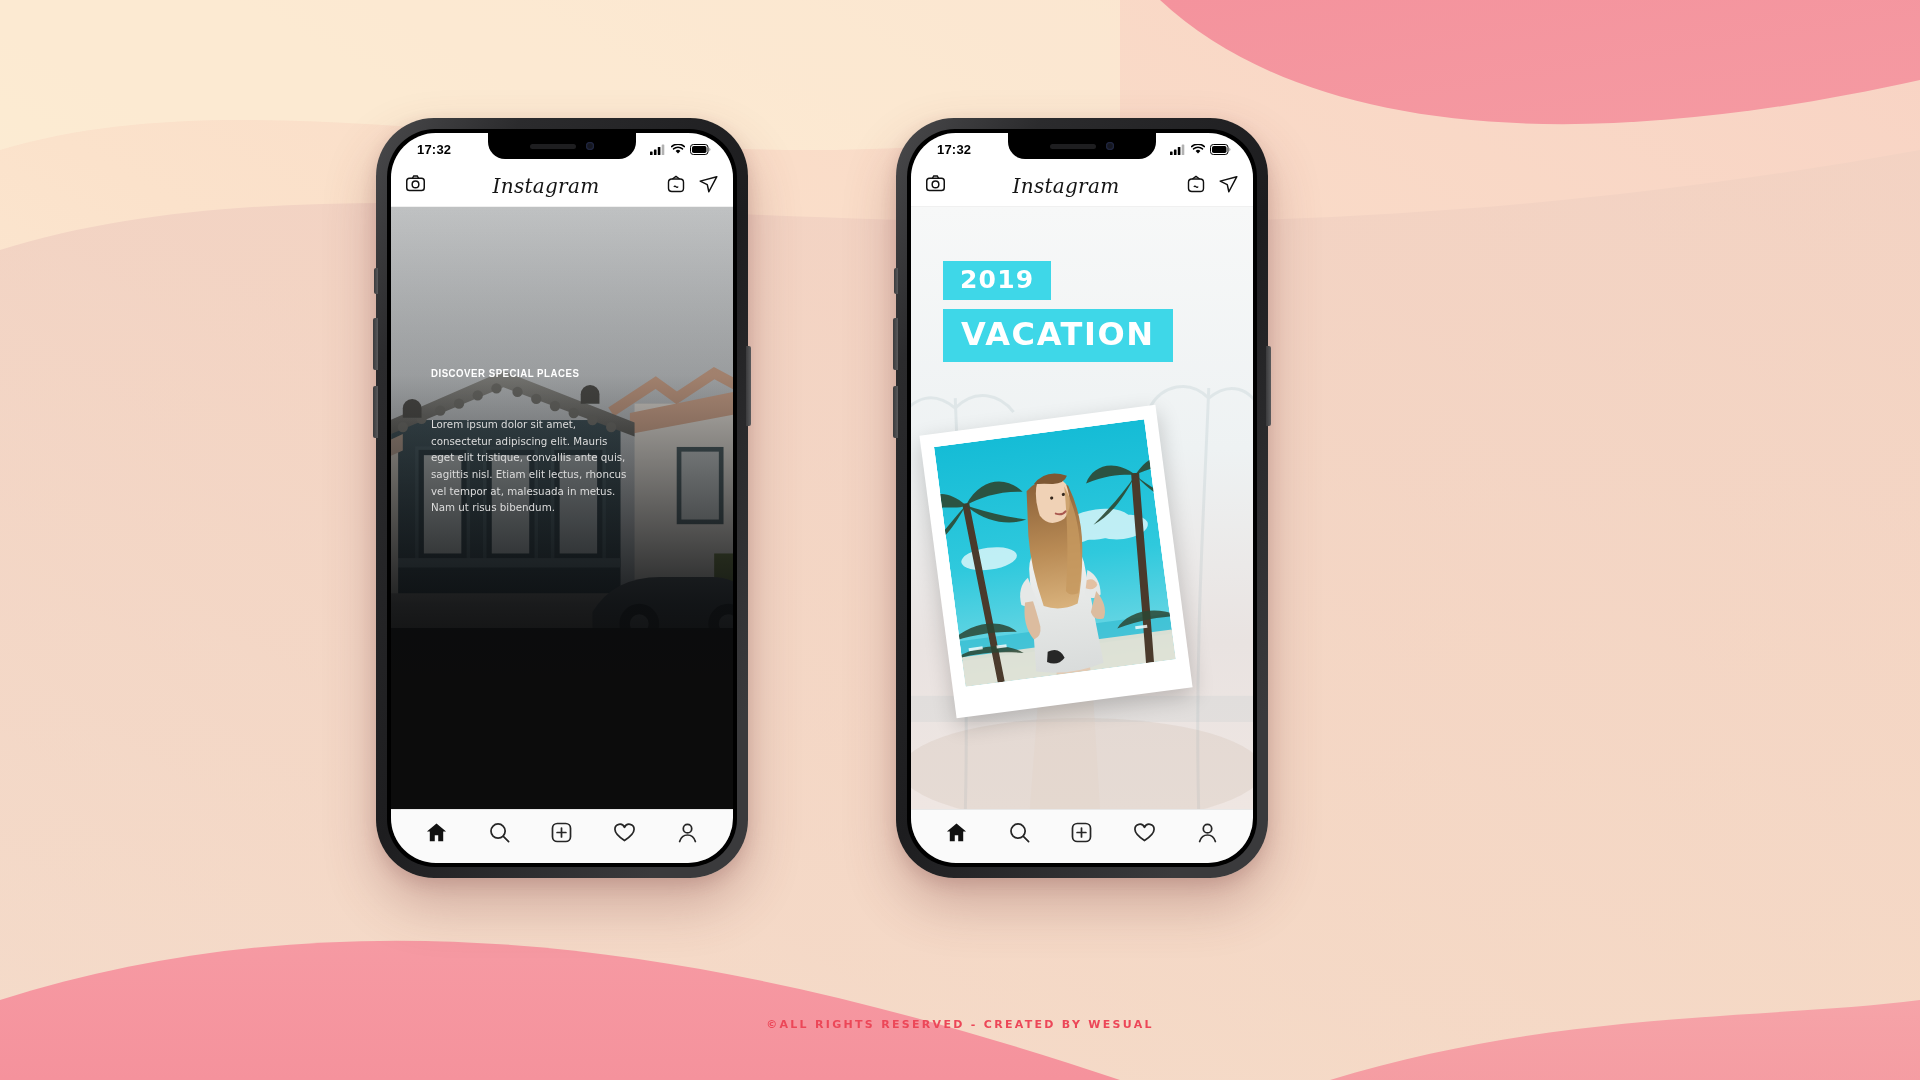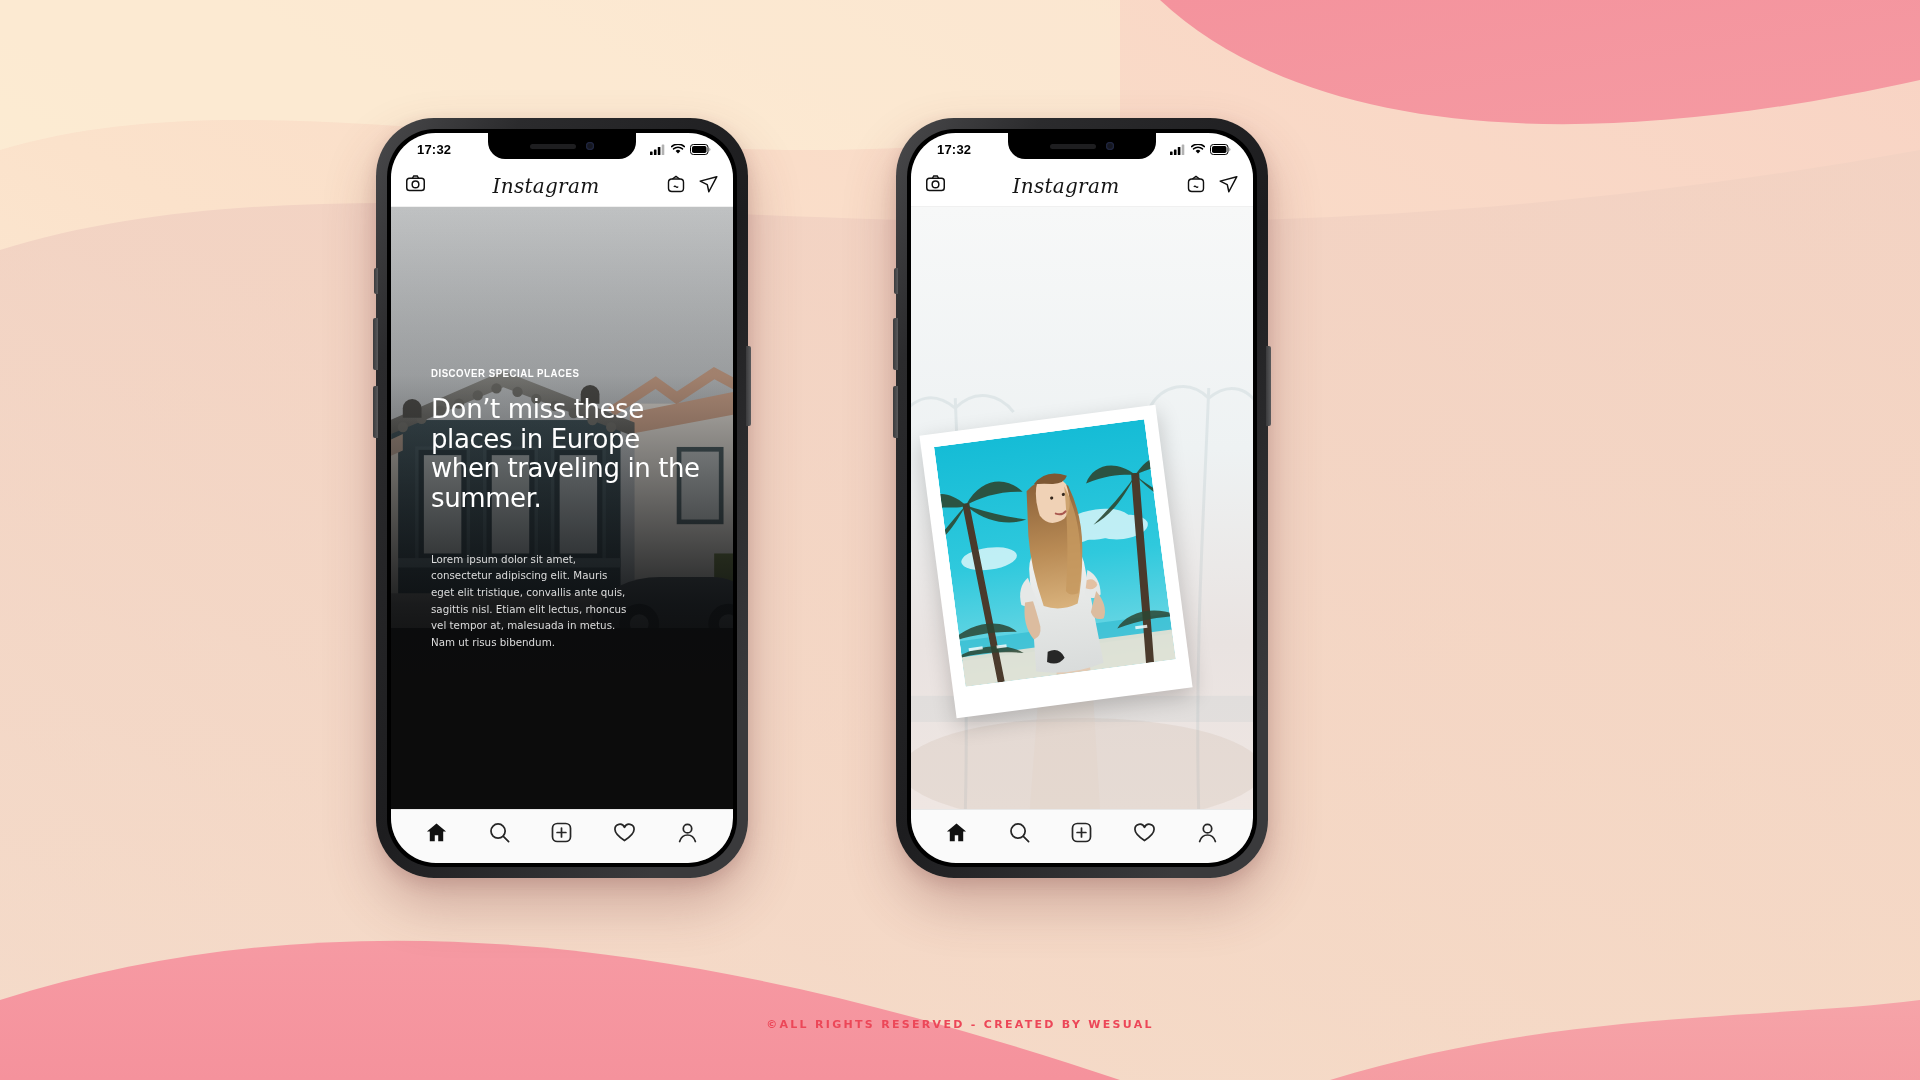--- a/index.html
+++ b/index.html
@@ -334,21 +334,20 @@
             <circle cx="236" cy="356" r="17" fill="#1e2225"></circle>
             <circle cx="236" cy="356" r="8" fill="#73787c"></circle>
             <circle cx="312" cy="356" r="17" fill="#1e2225"></circle>
             <circle cx="312" cy="356" r="8" fill="#73787c"></circle>
           </svg>
 
           <div class="travel-overlay"></div>
 
           <div class="travel-text">
             <div class="eyebrow">DISCOVER SPECIAL PLACES</div>
-            <div class="headline">Don’t miss these places in Europe when traveling in the summer.</div>
             <div class="bodytext">Lorem ipsum dolor sit amet, consectetur adipiscing elit. Mauris eget elit tristique, convallis ante quis, sagittis nisl. Etiam elit lectus, rhoncus vel tempor at, malesuada in metus. Nam ut risus bibendum.</div>
           </div>
 
         </div>
       </div>
 
       <div class="bottomnav">
         <span class="navitem">
           <svg width="23" height="23" viewBox="0 0 24 24" fill="#111">
             <path d="M12 2.6 L22 11 h-3 v10.2 h-5.2 v-6.4 h-3.6 v6.4 H5 V11 H2 Z"></path>
@@ -469,20 +468,24 @@
               <ellipse cx="170" cy="560" rx="180" ry="52"></ellipse>
             </g>
             <g opacity="0.12" fill="#9fb6bb">
               <rect x="0" y="486" width="340" height="26"></rect>
             </g>
             <g opacity="0.30" fill="#e2cfc3">
               <path d="M128,470 q26,-70 52,-2 l8,132 h-70 Z"></path>
             </g>
           </svg>
 
+          <div class="vac-tags">
+            <div class="tag tag-year">2019</div>
+            <div class="tag tag-word">VACATION</div>
+          </div>
 
           <div class="polaroid">
             <div class="polaroid-img">
               <svg viewBox="0 0 212 242" preserveAspectRatio="xMidYMid slice" style="width:100%;height:100%;display:block">
                 <defs>
                   <linearGradient id="tropSky" x1="0" y1="0" x2="0" y2="1">
                     <stop offset="0%" stop-color="#15bcd6"></stop>
                     <stop offset="52%" stop-color="#2fc9dd"></stop>
                     <stop offset="100%" stop-color="#7fdbe6"></stop>
                   </linearGradient>

